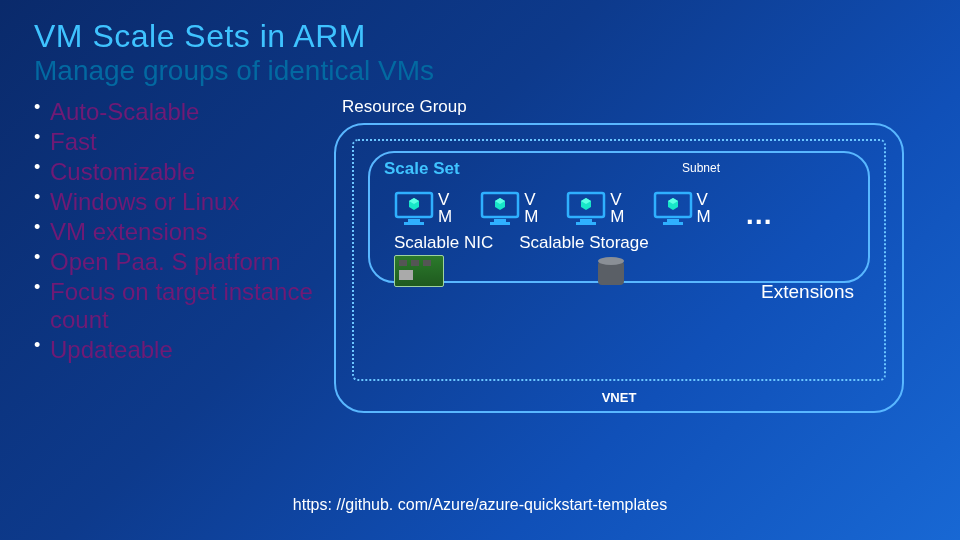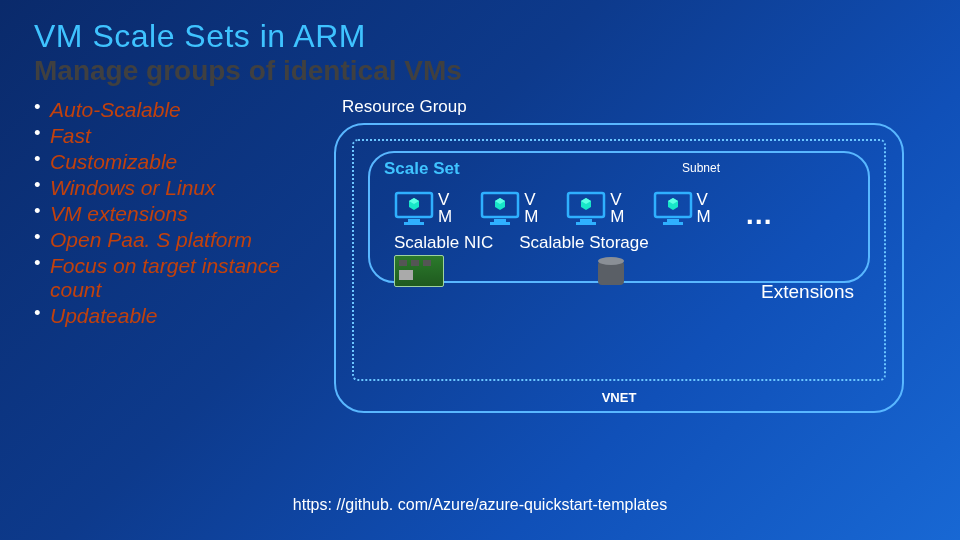--- a/index.html
+++ b/index.html
@@ -14,34 +14,33 @@
   }
   .title {
     font-size: 32px;
     font-weight: 400;
     color: #3fc3ff;
     padding: 18px 0 0 34px;
     letter-spacing: 0.5px;
   }
   .subtitle {
     font-size: 28px;
-    font-weight: 700;
-    color: #404040;
+    font-weight: 400;
+    color: #0369a1;
     padding: 0 0 0 34px;
   }
   .content {
     display: flex;
     padding: 10px 0 0 34px;
   }
   .bullets {
     width: 280px;
-    font-size: 21px;
+    font-size: 24px;
     font-weight: 300;
-    color: #c2410c;
-    font-style: italic;
+    color: #701a75;
   }
   .bullets li { list-style: none; position: relative; padding: 1px 0 1px 16px; }
   .bullets li::before {
     content: "•"; position: absolute; left: 0; top: 0; color: #fff; font-size: 18px;
   }
   .diagram-area {
     flex: 1;
     position: relative;
     padding-left: 20px;
   }

